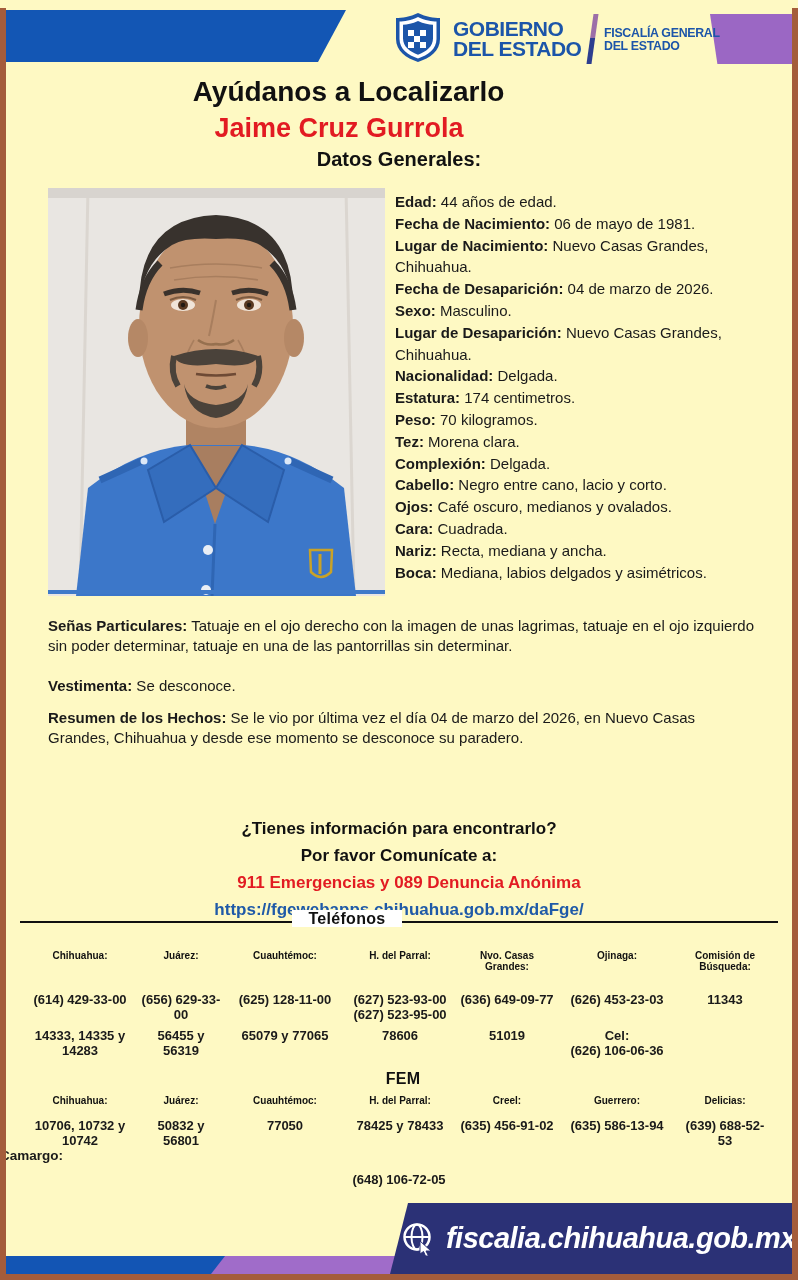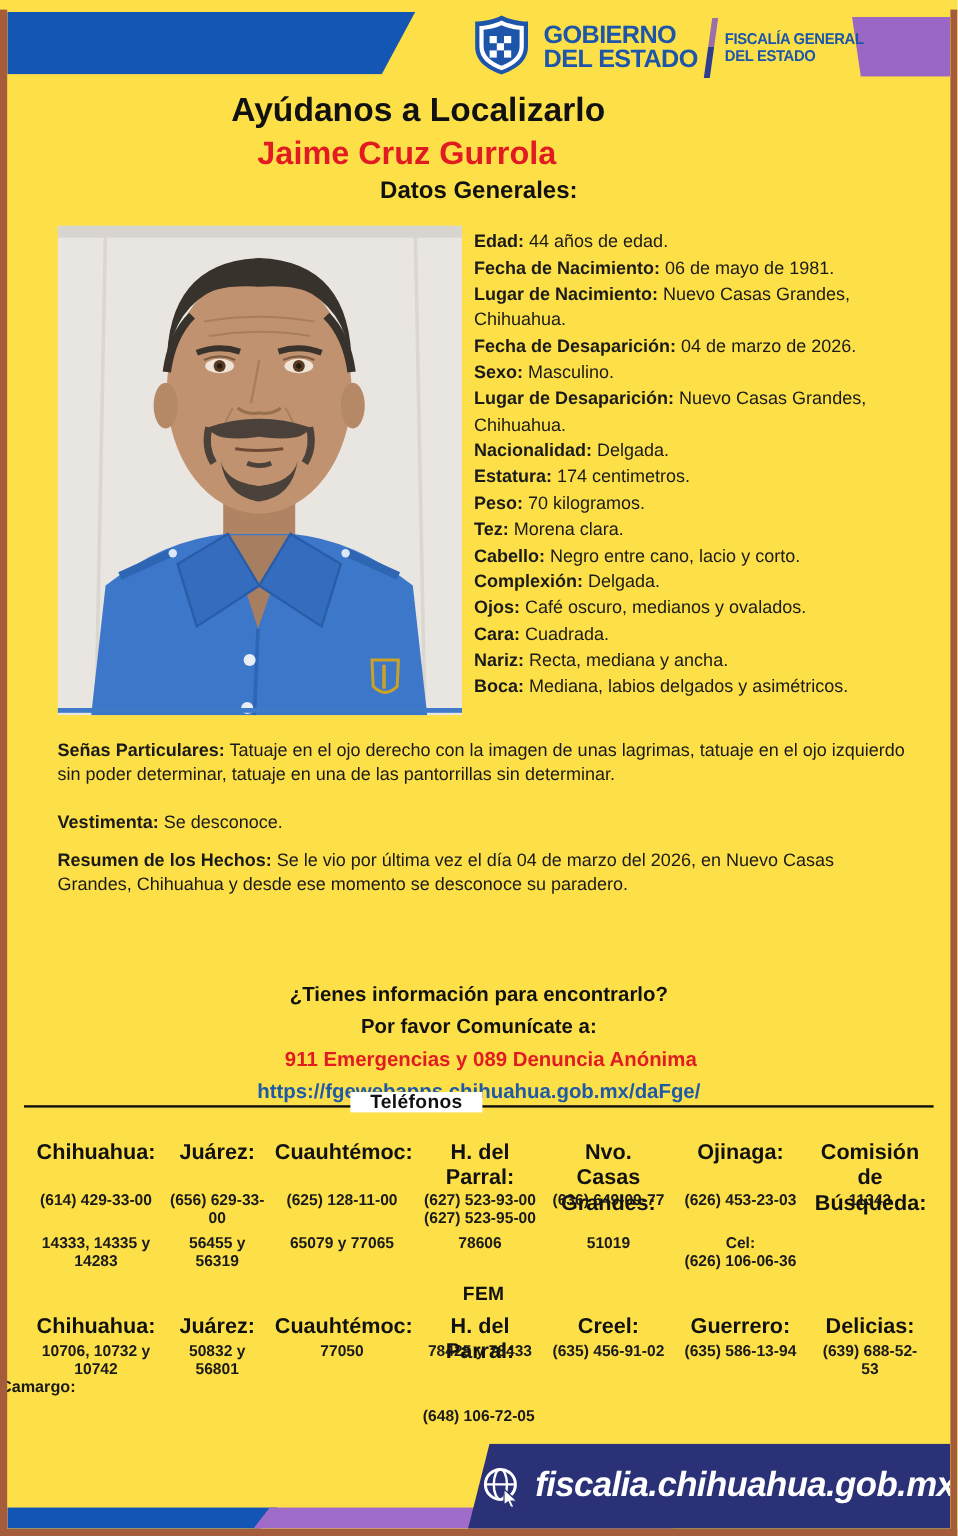--- a/index.html
+++ b/index.html
@@ -1,17 +1,17 @@
 <!DOCTYPE html>
 <html><head>
 <meta charset="utf-8">
 <style>
   html,body{margin:0;padding:0;background:#f2f2f2;}
   .page{
-    position:relative;width:798px;height:1280px;background:#fde047;
+    position:relative;width:798px;height:1280px;background:#fef9c3;
     font-family:"Liberation Sans",sans-serif;color:#1a1a1a;overflow:hidden;
     margin:0 auto;
     text-decoration:underline;
   }
   .border-left,.border-right,.border-bottom{position:absolute;background:#a45c3b;z-index:30;}
   .border-left{left:0;top:8px;width:6px;height:1272px;}
   .border-right{right:0;top:8px;width:6px;height:1272px;}
   .border-bottom{left:0;bottom:0;width:798px;height:6px;}
 
   
@@ -53,21 +53,21 @@
   .contact .c3{font-size:17px;color:#e21b22;margin:0 0 7px 0;padding-left:20px;}
   .contact .c4{font-size:17px;color:#1f5aa8;margin:0;text-decoration:none;display:inline-block;}
 
   
   .tel-divider{position:absolute;left:20px;top:921px;width:758px;border-top:2.5px solid #111;}
   .tel-title{position:absolute;left:0;top:910px;width:694px;text-align:center;}
   .tel-title span{background:#ffffff;padding:0 16px;font-size:16px;font-weight:bold;letter-spacing:.3px;color:#111;}
   .grid7{position:absolute;left:24px;width:750px;display:grid;
     grid-template-columns:112px 90px 118px 112px 102px 118px 98px;column-gap:0;}
   .grid7 .cell{text-align:center;white-space:pre-line;padding:0 3px;}
-  .hd{font-size:18px;font-weight:bold;color:#111;}
+  .hd{font-size:10px;font-weight:bold;color:#111;}
   .val{font-size:13px;font-weight:600;color:#1a1a1a;}
   .tel-headers{top:950px;}
   .tel-row1{top:992px;}
   .tel-row2{top:1028px;}
   .fem-title{position:absolute;left:4px;top:1070px;width:798px;text-align:center;font-size:16px;font-weight:bold;letter-spacing:.3px;color:#111;}
   .fem-headers{top:1095px;}
   .fem-row1{top:1118px;}
   .camargo-label{position:absolute;left:0;top:1148px;width:798px;text-align:left;font-size:13.5px;font-weight:bold;}
   .camargo-value{position:absolute;left:0;top:1172px;width:798px;text-align:center;font-size:13px;font-weight:600;}
 
@@ -199,22 +199,22 @@
     <div><b>Edad:</b><span> 44 años de edad.</span></div>
     <div><b>Fecha de Nacimiento:</b><span> 06 de mayo de 1981.</span></div>
     <div><b>Lugar de Nacimiento:</b><span> Nuevo Casas Grandes, Chihuahua.</span></div>
     <div><b>Fecha de Desaparición:</b><span> 04 de marzo de 2026.</span></div>
     <div><b>Sexo:</b><span> Masculino.</span></div>
     <div><b>Lugar de Desaparición:</b><span> Nuevo Casas Grandes, Chihuahua.</span></div>
     <div><b>Nacionalidad:</b><span> Delgada.</span></div>
     <div><b>Estatura:</b><span> 174 centimetros.</span></div>
     <div><b>Peso:</b><span> 70 kilogramos.</span></div>
     <div><b>Tez:</b><span> Morena clara.</span></div>
+    <div><b>Complexión:</b><span> Delgada.</span></div>
     <div><b>Cabello:</b><span> Negro entre cano, lacio y corto.</span></div>
-    <div><b>Complexión:</b><span> Delgada.</span></div>
     <div><b>Ojos:</b><span> Café oscuro, medianos y ovalados.</span></div>
     <div><b>Cara:</b><span> Cuadrada.</span></div>
     <div><b>Nariz:</b><span> Recta, mediana y ancha.</span></div>
     <div><b>Boca:</b><span> Mediana, labios delgados y asimétricos.</span></div>
   </div>
 
   <div class="para p-senas">
     <b>Señas Particulares:</b><span> Tatuaje en el ojo derecho con la imagen de unas lagrimas, tatuaje en el ojo izquierdo sin poder determinar, tatuaje en una de las pantorrillas sin determinar.</span>
   </div>
   <div class="para p-vestimenta">

